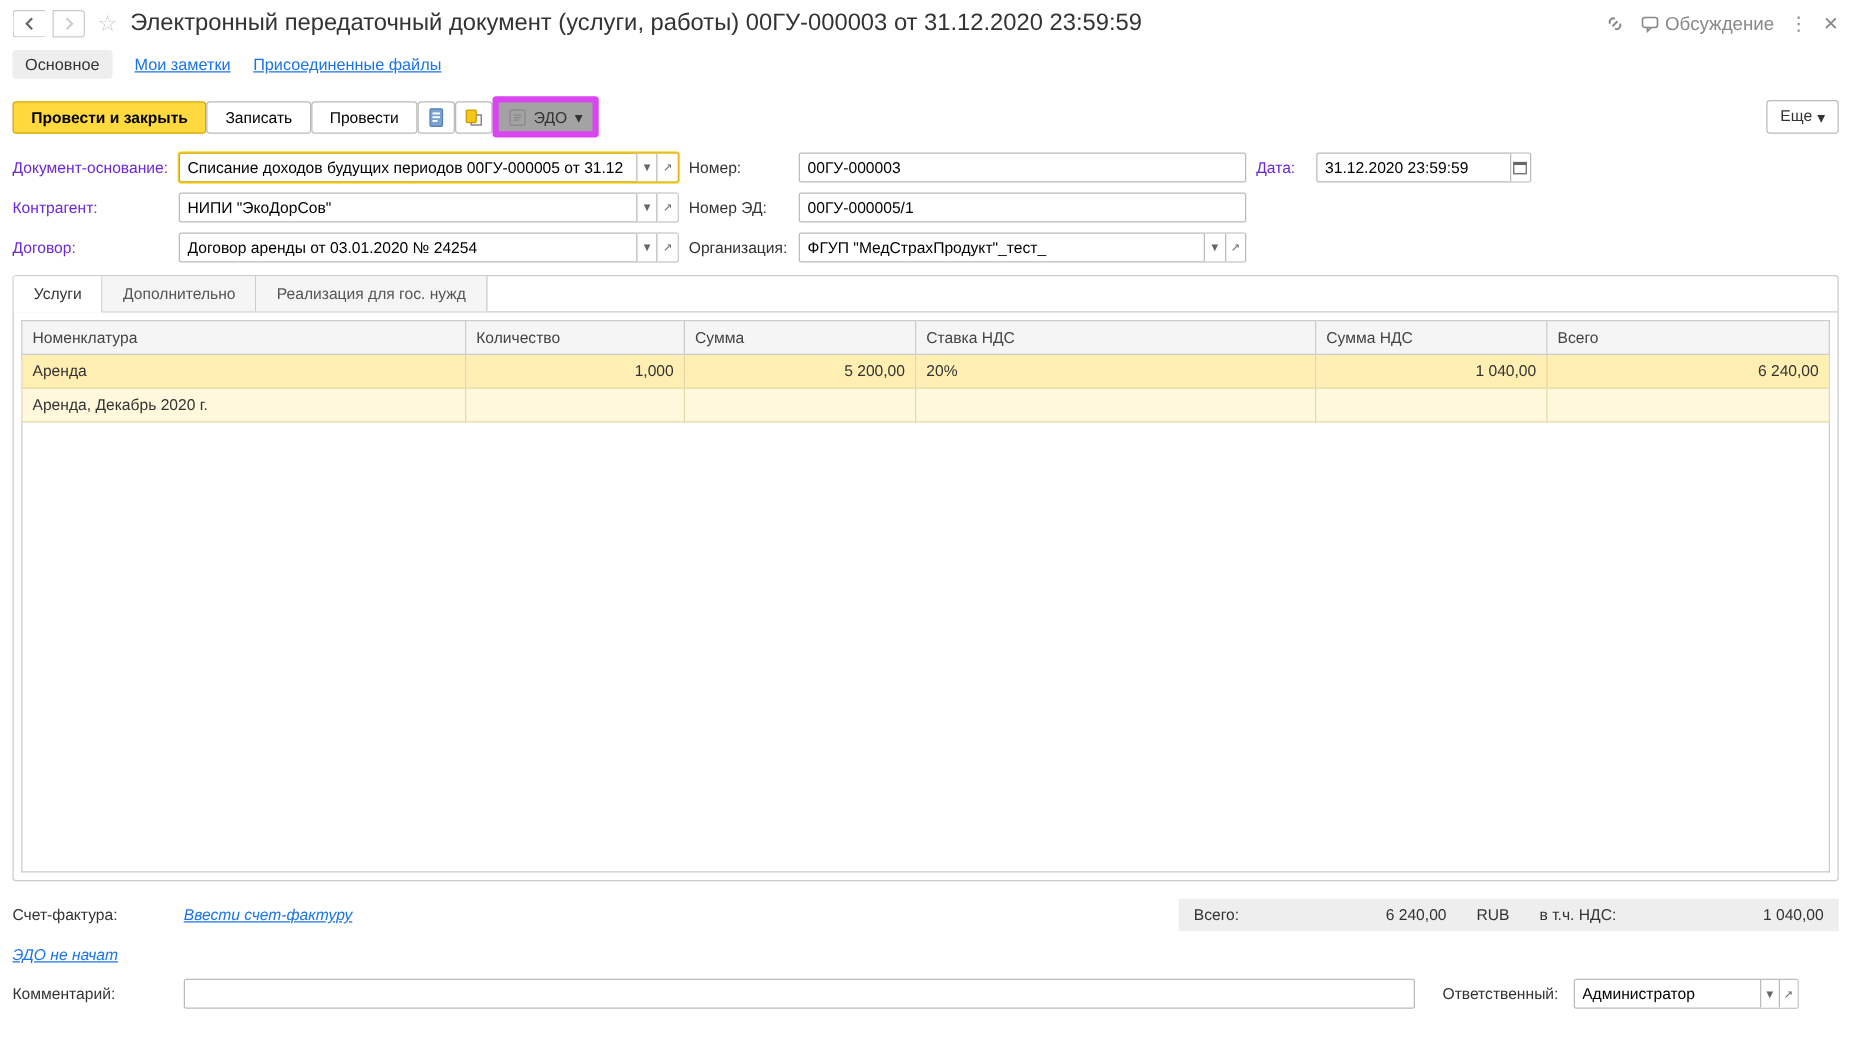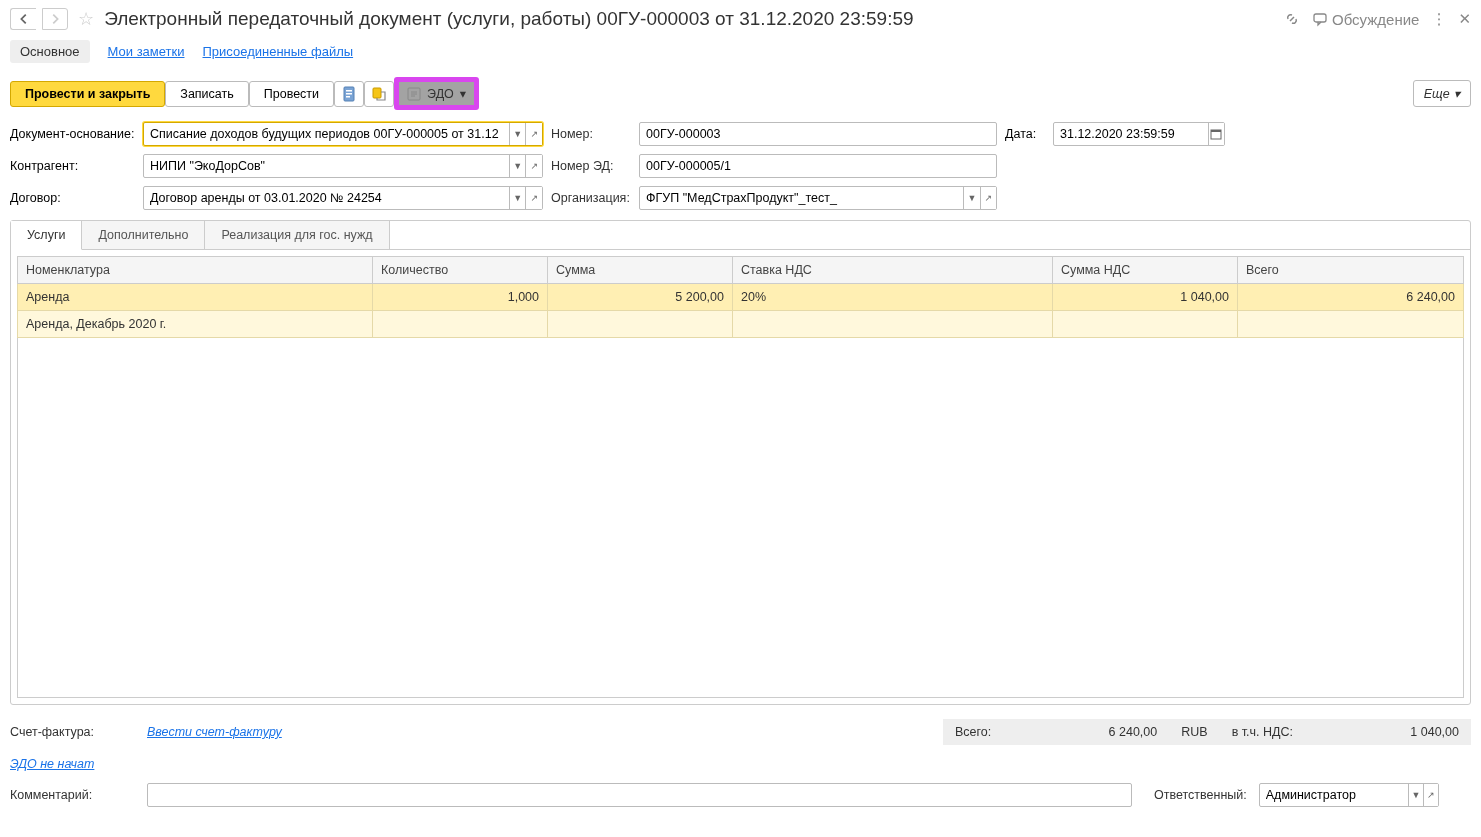--- a/index.html
+++ b/index.html
@@ -14,24 +14,24 @@
 .header-icon-btn { cursor: pointer; font-size: 15px; color: #888; display: flex; align-items: center; gap: 4px; }
 .header-icon-btn svg { width: 16px; height: 16px; }
 .view-tabs { display: flex; gap: 18px; align-items: center; margin-bottom: 14px; }
 .view-tab { color: #1a73e8; text-decoration: underline; cursor: pointer; font-size: 13px; }
 .view-tab.active { background: #eee; color: #333; text-decoration: none; padding: 4px 10px; border-radius: 3px; }
 .toolbar { display: flex; align-items: center; margin-bottom: 12px; }
 .btn { border: 1px solid #bbb; background: #fff; padding: 5px 14px; border-radius: 3px; cursor: pointer; font-size: 12.5px; }
 .btn.primary { background: #ffd93e; border-color: #d4a800; font-weight: bold; }
 .icon-btn { width: 30px; height: 26px; border: 1px solid #bbb; background: #fff; border-radius: 3px; cursor: pointer; display: flex; align-items: center; justify-content: center; }
 .btn-group { display: flex; align-items: center; border: 5px solid #d946ef; border-radius: 3px; padding: 4px 8px; gap: 6px; cursor: pointer; background: #a3a3a3; }
-.more-btn { margin-left: auto; border: 1px solid #bbb; padding: 5px 10px; border-radius: 3px; background: #fff; cursor: pointer; display: flex; align-items: flex-end; gap: 4px; font-style: italic; }
+.more-btn { margin-left: auto; border: 1px solid #bbb; padding: 5px 10px; border-radius: 3px; background: #fff; cursor: pointer; display: flex; align-items: flex-start; gap: 4px; }
 .form-rows { display: flex; flex-direction: column; gap: 8px; margin-bottom: 10px; }
 .form-row { display: flex; align-items: center; gap: 8px; }
-.flabel { width: 125px; color: #000000; font-size: 12.5px; }
+.flabel { width: 125px; color: #6d28d9; font-size: 12.5px; }
 .field-wrap { display: flex; align-items: center; border: 1px solid #bbb; border-radius: 2px; height: 24px; background: #fff; }
 .field-wrap.highlight { border: 1px solid #d4a800; box-shadow: 0 0 0 1px #ffd93e; }
 .field-wrap input { border: none; outline: none; padding: 0 6px; font-size: 12.5px; width: 100%; height: 100%; background: transparent; }
 .field-btn { width: 18px; height: 100%; border-left: 1px solid #bbb; display: flex; align-items: center; justify-content: center; cursor: pointer; color: #666; font-size: 9px; background: #fff; }
 .w400 { width: 400px; }
 .w402 { width: 358px; align-items: center; }
 .w172 { width: 172px; }
 .flabel2 { width: 80px; color: #333; }
 .tabs-container { border: 1px solid #ccc; border-radius: 3px; }
 .doc-tabs { display: flex; border-bottom: 1px solid #ccc; }

